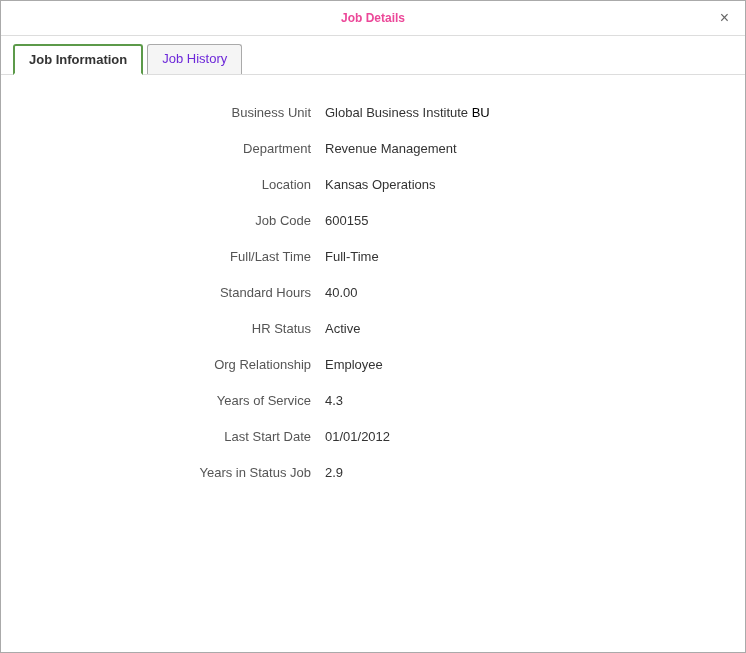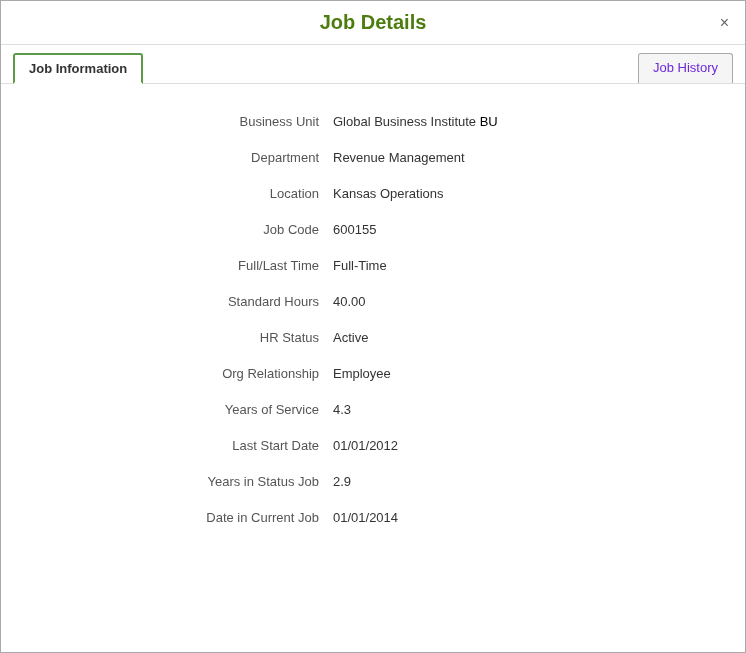--- a/index.html
+++ b/index.html
@@ -32,23 +32,23 @@
       background: #fff;
       border-bottom: 1px solid #ddd;
       padding: 10px 16px;
       display: flex;
       align-items: center;
       justify-content: center;
       position: relative;
     }
 
     .dialog-title {
-      font-size: 20px;
+      font-size: 12px;
       font-weight: bold;
-      color: #4d7c0f;
+      color: #ec4899;
       text-align: center;
     }
 
     .close-btn {
       position: absolute;
       right: 10px;
       top: 50%;
       transform: translateY(-50%);
       background: none;
       border: none;
@@ -56,21 +56,20 @@
       font-size: 16px;
       color: #666;
       padding: 2px 6px;
     }
 
     .tabs {
       display: flex;
       padding: 8px 12px 0 12px;
       border-bottom: 1px solid #ddd;
       gap: 4px;
-      justify-content: space-between;
     }
 
     .tab {
       padding: 6px 14px;
       cursor: pointer;
       border: 1px solid #aaa;
       border-bottom: none;
       background: #f5f5f5;
       color: #6d28d9;
       border-radius: 3px 3px 0 0;
@@ -87,21 +86,21 @@
 
     .content {
       flex: 1;
       overflow-y: auto;
       padding: 20px 0;
     }
 
     .field-row {
       display: flex;
       align-items: baseline;
-      padding: 10px 12px;
+      padding: 10px 4px;
       min-height: 36px;
     }
 
     .field-label {
       width: 320px;
       text-align: right;
       color: #555;
       padding-right: 14px;
       font-size: 13px;
     }
@@ -169,19 +168,15 @@
           <div class="field-value">4.3</div>
         </div>
         <div class="field-row">
           <div class="field-label">Last Start Date</div>
           <div class="field-value">01/01/2012</div>
         </div>
         <div class="field-row">
           <div class="field-label">Years in Status Job</div>
           <div class="field-value">2.9</div>
         </div>
-        <div class="field-row">
-          <div class="field-label">Date in Current Job</div>
-          <div class="field-value">01/01/2014</div>
-        </div>
       </div>
   </div>
 </div>
 
 </body></html>

